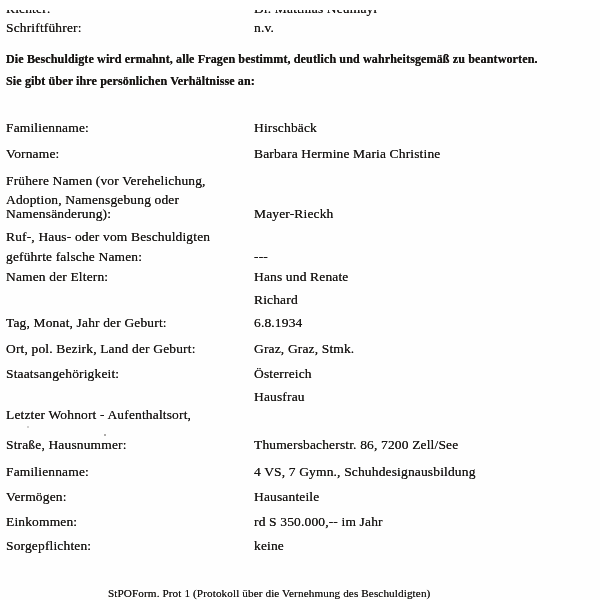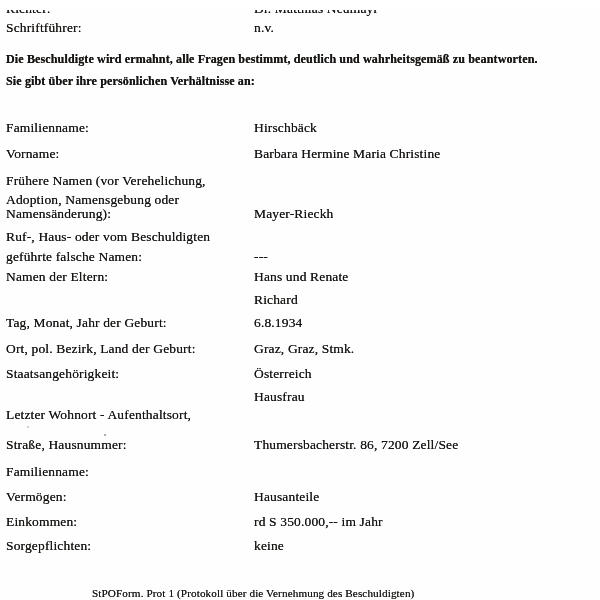--- a/index.html
+++ b/index.html
@@ -36,21 +36,21 @@
     top: 0;
   }
   .intro {
     font-weight: bold;
     font-size: 12.1px;
     letter-spacing: 0.1px;
     text-shadow: 0 0 0.4px rgba(25,22,20,0.9);
   }
   .footer-code {
     position: absolute;
-    left: 92px;
+    left: 108px;
     top: 577px;
     font-size: 11.2px;
     letter-spacing: 0.1px;
     white-space: nowrap;
     text-shadow: 0 0 0.5px rgba(25,22,20,0.8);
   }
   .footer-cutoff {
     position: absolute;
     left: 232px;
     top: 592px;
@@ -137,20 +137,21 @@
   </div>
   <div class="line" style="top:397px">
     <span class="lbl">Letzter Wohnort - Aufenthaltsort,</span>
   </div>
   <div class="line" style="top:427px">
     <span class="lbl">Straße, Hausnummer:</span>
     <span class="val">Thumersbacherstr. 86, 7200 Zell/See</span>
   </div>
   <div class="line" style="top:454px">
     <span class="lbl">Familienname:</span>
+    <span class="val">4 VS, 7 Gymn., Schuhdesignausbildung</span>
   </div>
   <div class="line" style="top:479px">
     <span class="lbl">Vermögen:</span>
     <span class="val">Hausanteile</span>
   </div>
   <div class="line" style="top:504px">
     <span class="lbl">Einkommen:</span>
     <span class="val">rd S 350.000,-- im Jahr</span>
   </div>
   <div class="line" style="top:528px">

